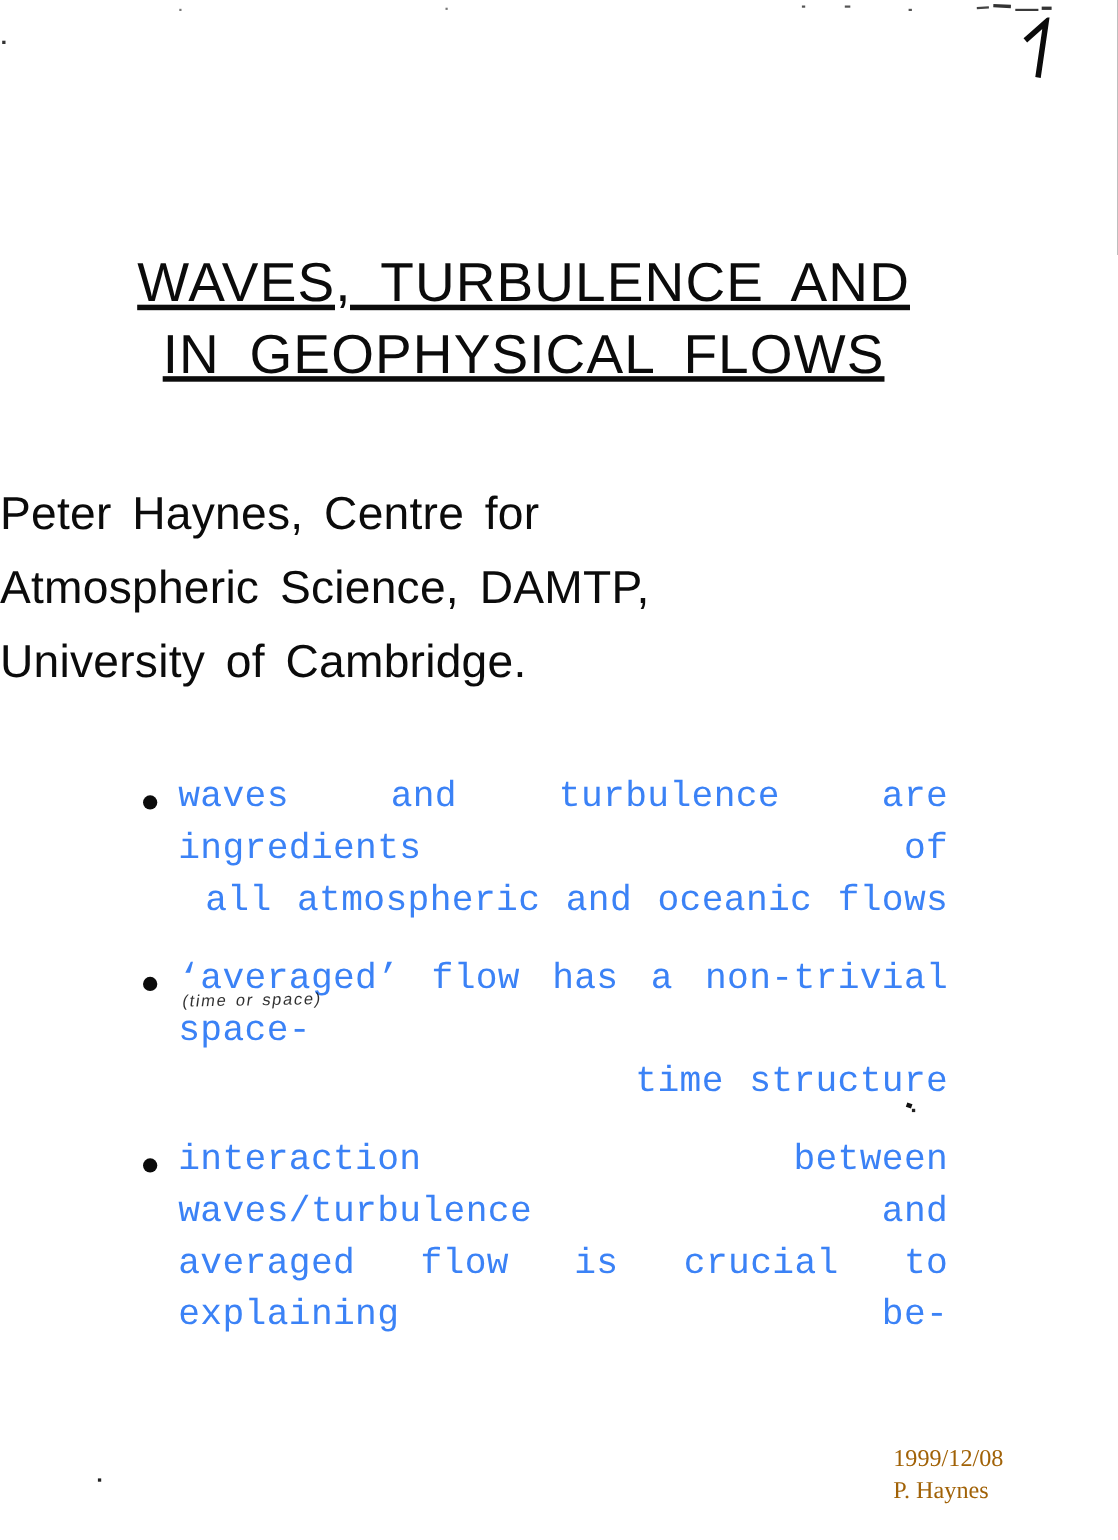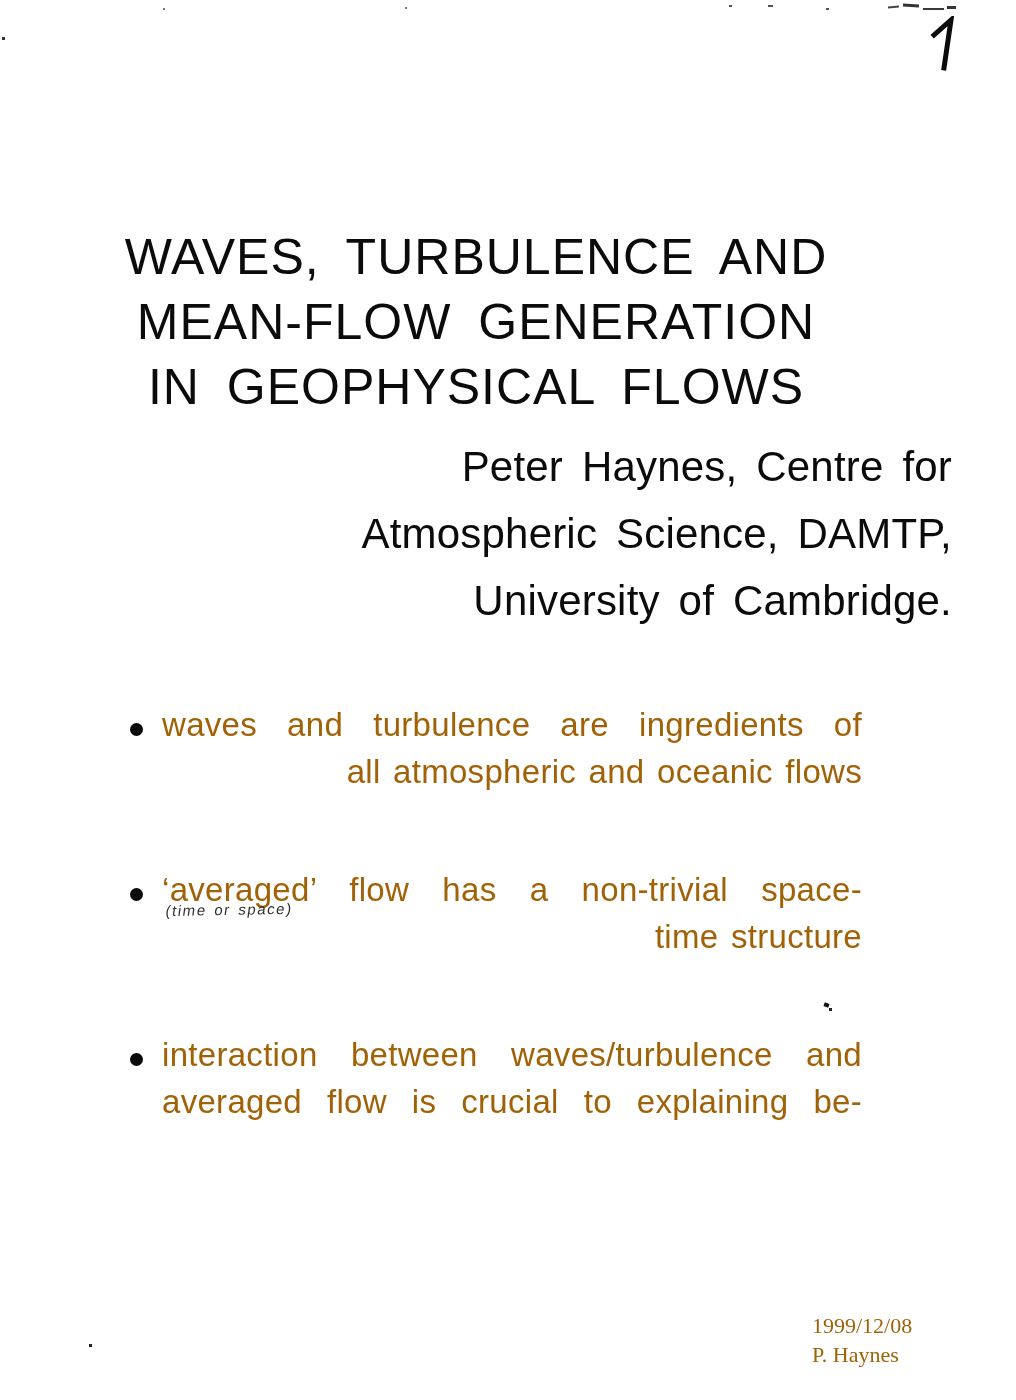--- a/index.html
+++ b/index.html
@@ -20,48 +20,50 @@
   }
 
   
   .title-block {
     position:absolute; left:0; top:225px; width:952px;
     text-align:center;
     font-size:50px; line-height:65px;
     font-weight:400;
     letter-spacing:1px; word-spacing:12px;
     color:#0b0b0b;
+    text-decoration:underline;
   }
   .title-block .tline { white-space:nowrap; }
 
   
   .author-block {
     position:absolute; left:0; top:433px; width:952px;
-    text-align:right;
+    text-align:left;
     font-size:42px; line-height:67px;
     font-weight:400;
     letter-spacing:0.2px; word-spacing:7px;
     color:#0b0b0b;
   }
   .author-block .aline { white-space:nowrap; }
 
   
   .bullet {
     position:absolute; left:130px; width:734px;
   }
   .bullet .dot {
     position:absolute; left:0; top:22px;
     width:13px; height:13px; border-radius:50%;
     background:#0b0b0b;
   }
   .bullet .btext {
     margin-left:32px; width:700px;
     font-size:33px; line-height:47px;
     letter-spacing:0.3px; word-spacing:3px;
-    color:#a16207;
+    color:#3b82f6;
+    font-family:Liberation Mono, monospace;
   }
   .bullet .bline.just { text-align:justify; text-align-last:justify; }
   .bullet .bline.last { text-align:right; }
   .bullet-1 { top:701px; }
   .bullet-2 { top:866px; }
   .bullet-3 { top:1031px; }
 
   
   .hand-note {
     position:absolute; left:36px; top:36px;
@@ -102,21 +104,20 @@
   <div class="speck" style="left:824px;top:1003px;width:5px;height:4px;background:#111;transform:rotate(20deg);"></div>
   <div class="speck" style="left:829px;top:1008px;width:3px;height:3px;background:#222;"></div>
   <div class="speck" style="left:89px;top:1344px;width:3px;height:3px;background:#222;"></div>
 
   <svg class="pagenum" viewBox="0 0 34 56" aria-label="1">
     <polyline points="6,19 23,4 16,52" fill="none" stroke="#0b0b0b" stroke-width="5" stroke-linecap="square" stroke-linejoin="miter"></polyline>
   </svg>
 
   <div class="title-block">
     <div class="tline">WAVES, TURBULENCE AND</div>
-    <div class="tline">MEAN-FLOW GENERATION</div>
     <div class="tline">IN GEOPHYSICAL FLOWS</div>
   </div>
 
   <div class="author-block">
     <div class="aline">Peter Haynes, Centre for</div>
     <div class="aline">Atmospheric Science, DAMTP,</div>
     <div class="aline">University of Cambridge.</div>
   </div>
 
   <div class="bullet bullet-1">

